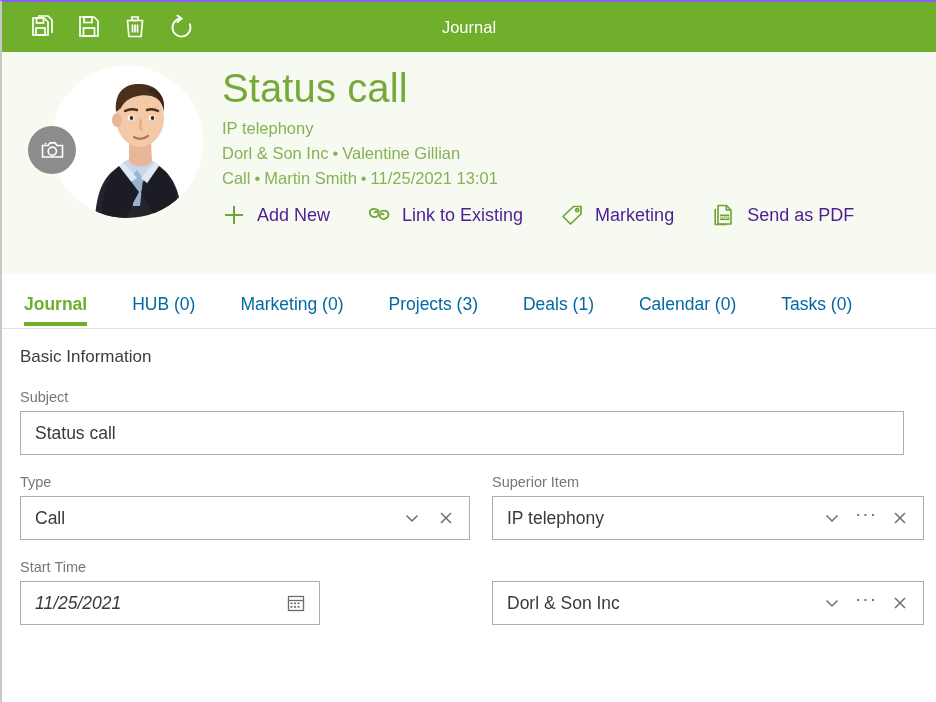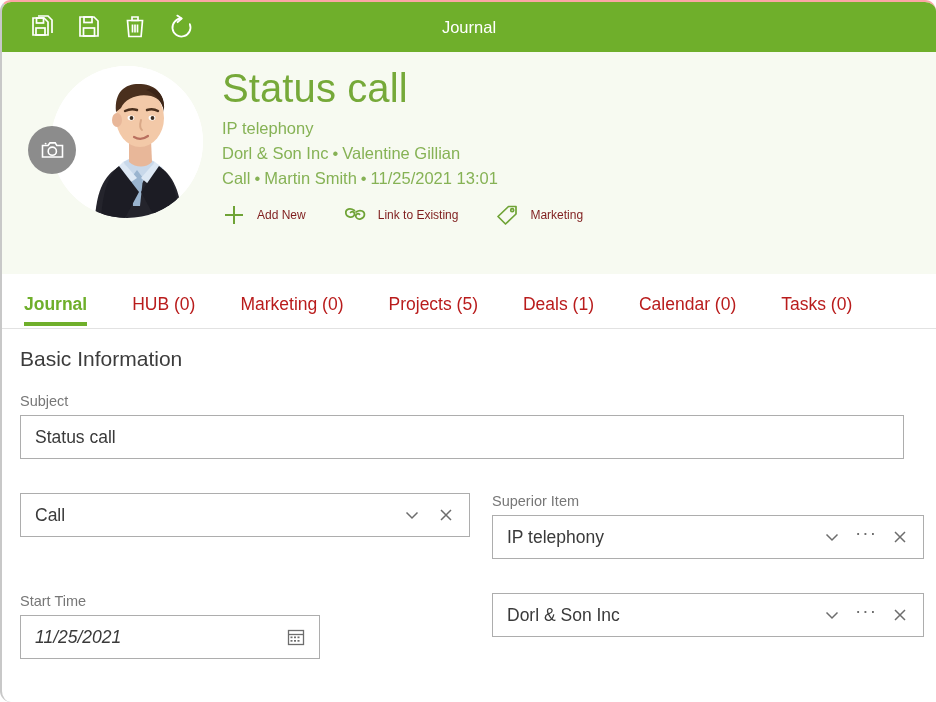--- a/index.html
+++ b/index.html
@@ -13,24 +13,23 @@
     overflow: hidden;
     font-family: "Liberation Sans", sans-serif;
     color: #333333;
   }
   .window {
     position: relative;
     width: 936px;
     height: 702px;
     box-sizing: border-box;
     border-left: 2px solid #c8c8c8;
-    border-top: 2px solid #fca5a5;
+    border-top: 2px solid #8b5cf6;
     background: #ffffff;
     overflow: hidden;
-    border-radius: 11px;
   }
 
   
   .toolbar {
     height: 50px;
     background: #6FAF2B;
     display: flex;
     align-items: center;
     position: relative;
     box-sizing: border-box;
@@ -138,22 +137,22 @@
     margin-right: 37px;
     white-space: nowrap;
   }
   .action-ico {
     display: flex;
     align-items: center;
     justify-content: center;
     margin-right: 11px;
   }
   .action-label {
-    font-size: 12px;
-    color: #7f1d1d;
+    font-size: 18px;
+    color: #4c1d95;
   }
 
   
   .tabs {
     height: 55px;
     display: flex;
     align-items: flex-end;
     padding-left: 22px;
     position: relative;
     background: #ffffff;
@@ -161,21 +160,21 @@
   }
   .tabs:after {
     content: "";
     position: absolute;
     left: 0; right: 0; bottom: 0;
     height: 1px;
     background: #e2e2e2;
   }
   .tab {
     font-size: 17.5px;
-    color: #b91c1c;
+    color: #0369a1;
     padding: 0 0 14px 0;
     margin-right: 45px;
     cursor: pointer;
     position: relative;
     white-space: nowrap;
   }
   .tab.active { color: #6FAF2B; font-weight: 700; }
   .tab.active:after {
     content: "";
     position: absolute;
@@ -185,33 +184,34 @@
     height: 4px;
     background: #6FAF2B;
     z-index: 2;
   }
 
   
   .form {
     padding: 18px 0 0 18px;
   }
   .section-title {
-    font-size: 21px;
+    font-size: 17px;
     color: #3c3c3c;
     font-weight: 400;
     margin-bottom: 22px;
   }
   .field-label {
     font-size: 14.5px;
     color: #777777;
     margin-bottom: 6px;
   }
   .row {
     display: flex;
-    margin-bottom: 34px;
+    margin-bottom: 19px;
+    align-items: flex-end;
   }
   .col-left { width: 450px; flex: 0 0 450px; margin-right: 22px; }
   .col-right { width: 432px; flex: 0 0 432px; }
   .field-full { width: 884px; }
 
   .input-box {
     height: 44px;
     border: 1px solid #adadad;
     background: #ffffff;
     display: flex;
@@ -398,48 +398,63 @@
             <svg width="24" height="24" viewBox="0 0 24 24">
               <g fill="none" stroke="#6FA336" stroke-width="1.7" stroke-linejoin="round">
                 <path d="M13.5 3.5 H21 V11 L10.5 21 L3 13.5 Z"></path>
                 <circle cx="17.2" cy="7.2" r="1.5"></circle>
               </g>
             </svg>
           </span>
           <span class="action-label">Marketing</span>
         </div>
 
+        <div class="action">
+          <span class="action-ico">
+            <svg width="25" height="24" viewBox="0 0 25 24">
+              <g fill="none" stroke="#6FA336" stroke-width="1.6" stroke-linejoin="round">
+                <path d="M7 2.5 h8.5 l4.5 4.5 V21 H7 Z"></path>
+                <path d="M15.3 2.6 V7 h4.6"></path>
+                <path d="M4.2 6 v15.5 h12"></path>
+              </g>
+              <rect x="9" y="11.5" width="9.2" height="5.6" fill="#6FA336"></rect>
+              <text x="13.6" y="16" font-family="'Liberation Sans', sans-serif" font-size="4.4" font-weight="bold" fill="#ffffff" text-anchor="middle">PDF</text>
+            </svg>
+          </span>
+          <span class="action-label">Send as PDF</span>
+        </div>
       </div>
     </div>
   </div>
 
   <div class="tabs">
     <div class="tab active">Journal</div>
     <div class="tab">HUB (0)</div>
     <div class="tab">Marketing (0)</div>
-    <div class="tab">Projects (5)</div>
+    <div class="tab">Projects (3)</div>
     <div class="tab">Deals (1)</div>
     <div class="tab">Calendar (0)</div>
     <div class="tab">Tasks (0)</div>
   </div>
 
   <div class="form">
     <div class="section-title">Basic Information</div>
 
     <div class="row">
       <div class="field-full">
         <div class="field-label">Subject</div>
         <div class="input-box">
           <span class="input-val">Status call</span>
         </div>
       </div>
     </div>
 
     <div class="row">
       <div class="col-left">
+        <div class="field-label">Type</div>
         <div class="input-box">
           <span class="input-val">Call</span>
           <span class="in-ico">
             <svg width="18" height="18" viewBox="0 0 18 18">
                 <path d="M3.5 6.5 L9 12 L14.5 6.5" stroke="#6d6d6d" stroke-width="1.5" fill="none"></path>
               </svg>
           </span>
           <span class="in-ico">
             <svg width="18" height="18" viewBox="0 0 18 18">
                 <path d="M4 4 L14 14 M14 4 L4 14" stroke="#6d6d6d" stroke-width="1.5" fill="none"></path>

